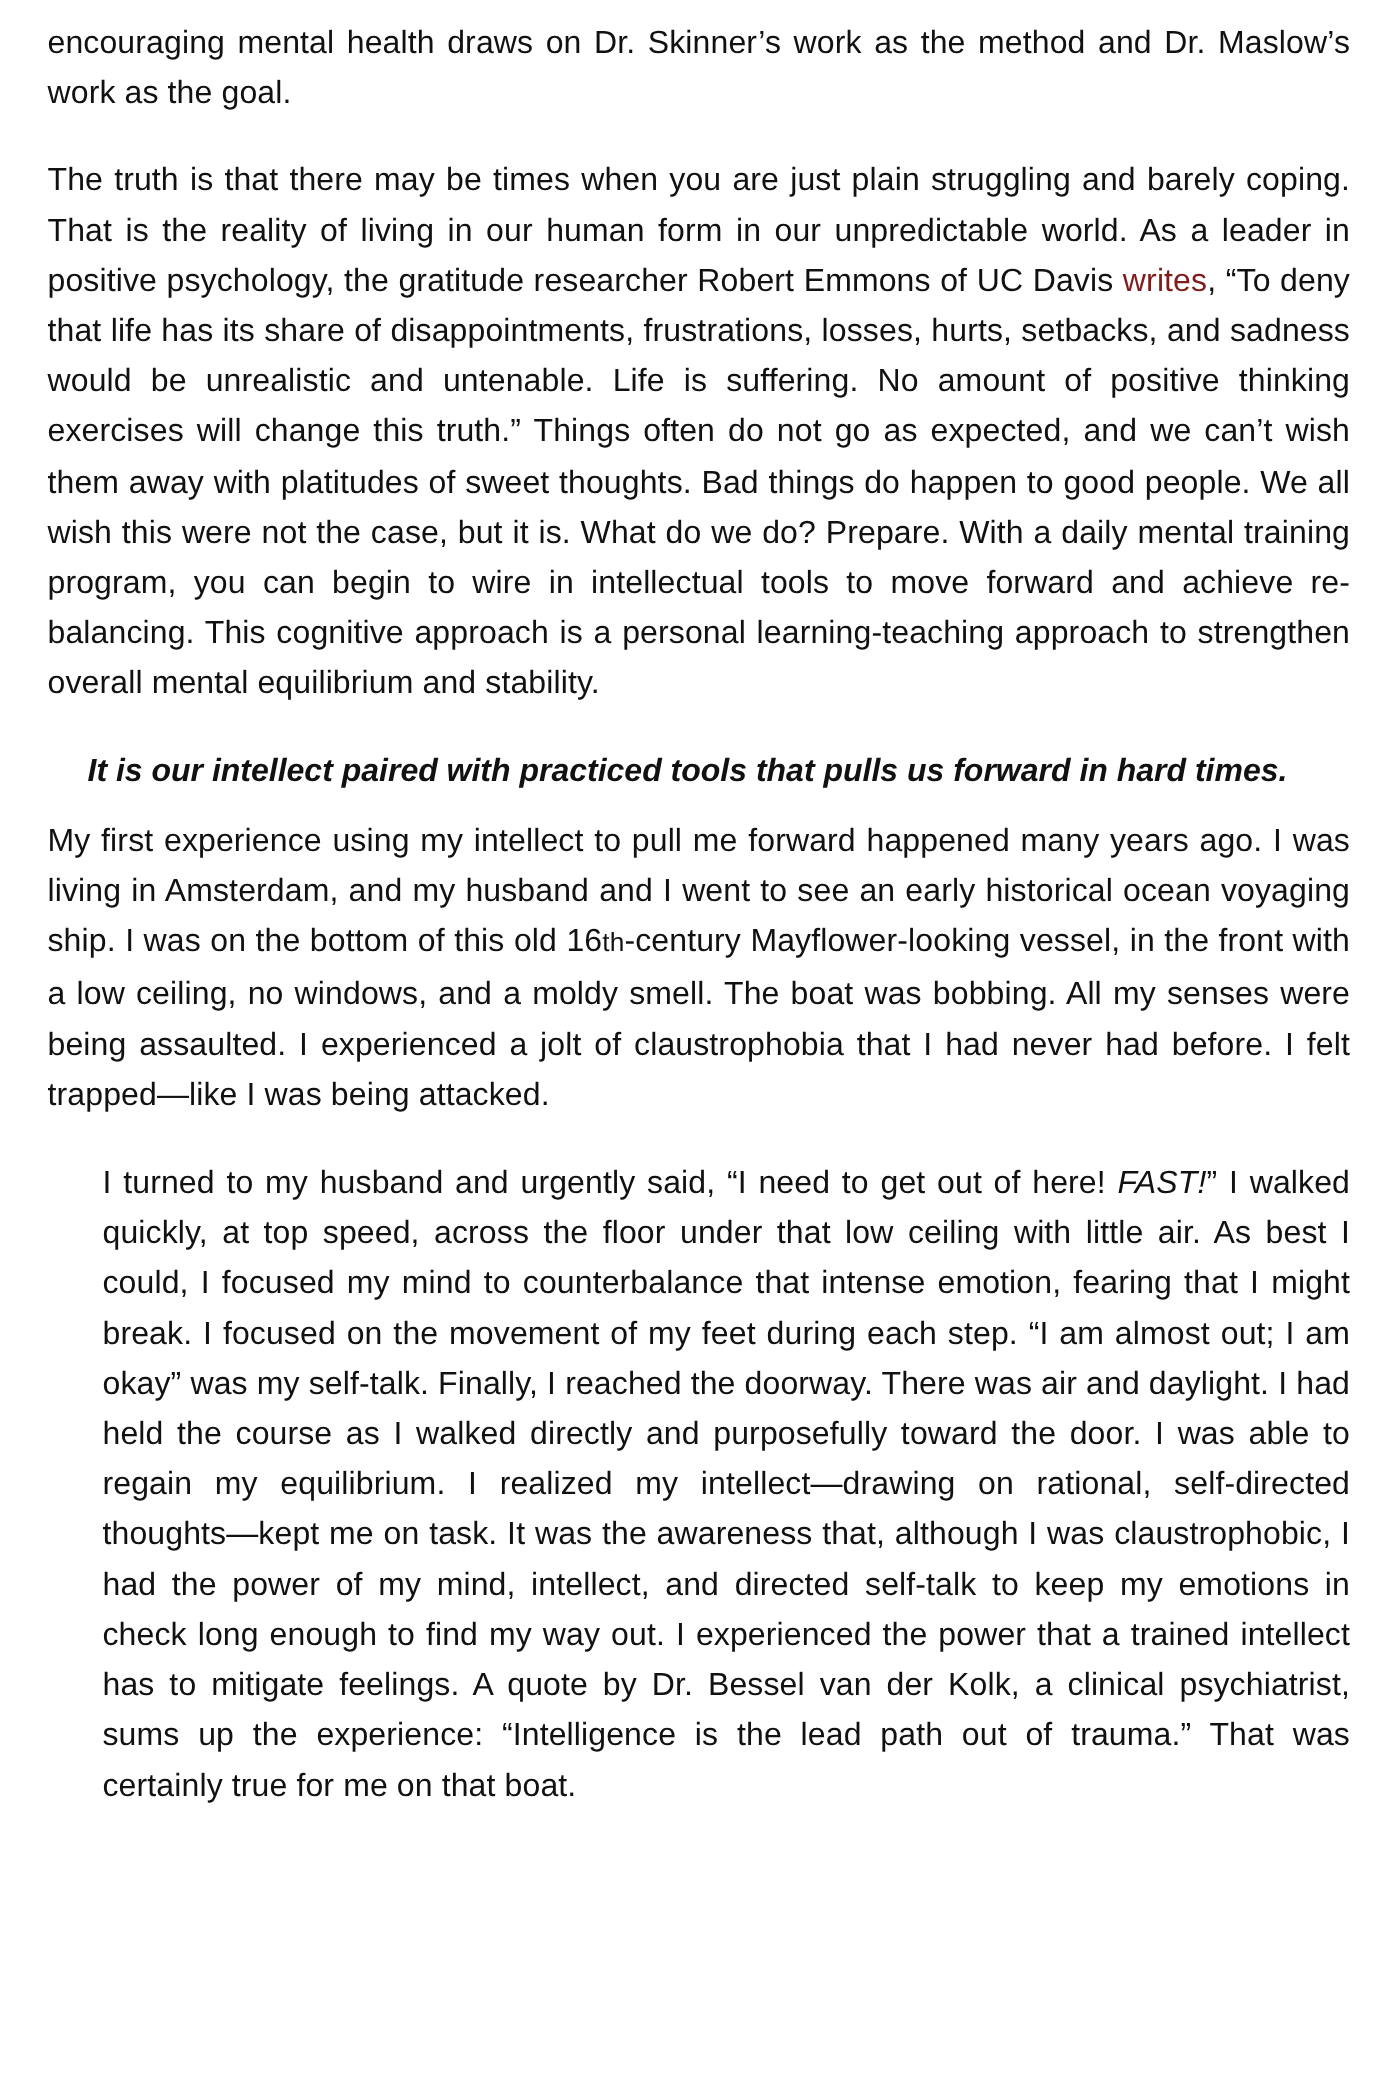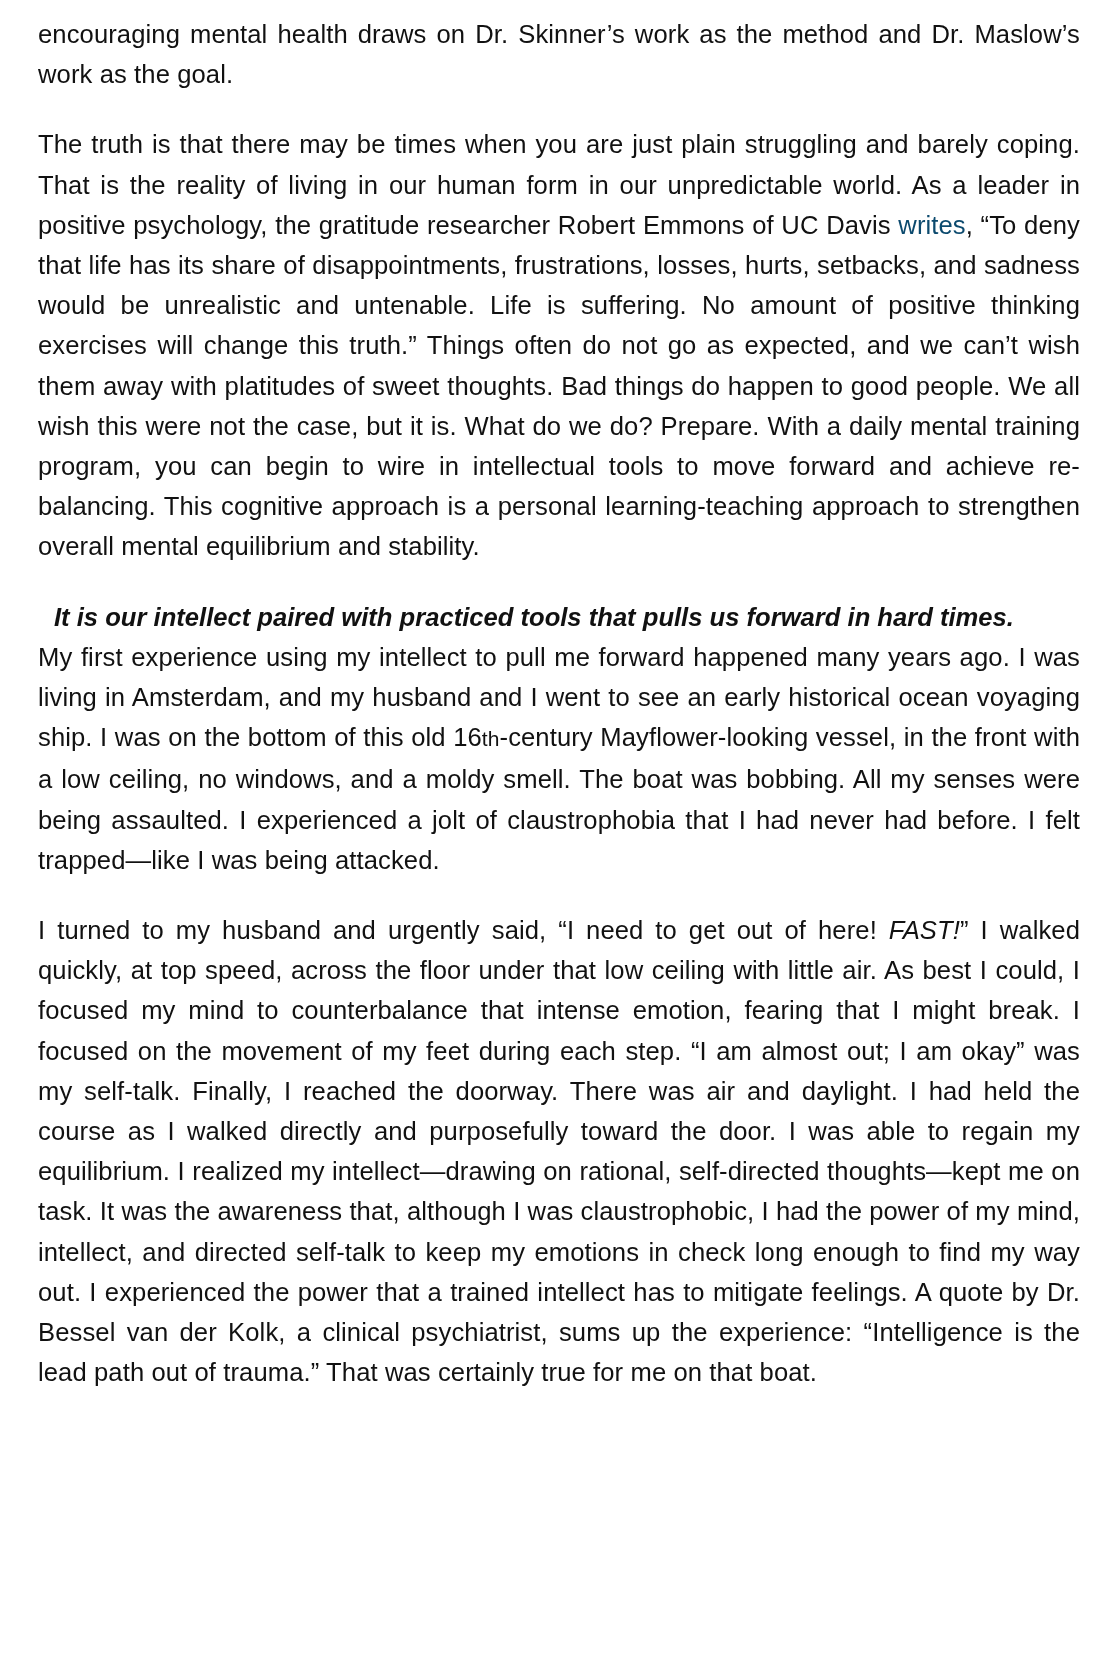--- a/index.html
+++ b/index.html
@@ -24,28 +24,29 @@
       color: #111111;
     }
     .para {
       margin: 0 0 30px 0;
       text-align: justify;
       text-align-last: left;
       letter-spacing: 0.1px;
     }
     .para.tight {
       margin-bottom: 0;
+      margin-left: 44px;
     }
     .link {
-      color: #0c4a6e;
+      color: #7f1d1d;
       text-decoration: none;
       cursor: pointer;
     }
     .pull-quote {
-      margin: 0;
+      margin: 16px;
       padding-left: 16px;
       font-weight: bold;
       font-style: italic;
       text-align: left;
     }
     .sup-small {
       font-size: 21px;
       vertical-align: baseline;
     }
     em.ital {

